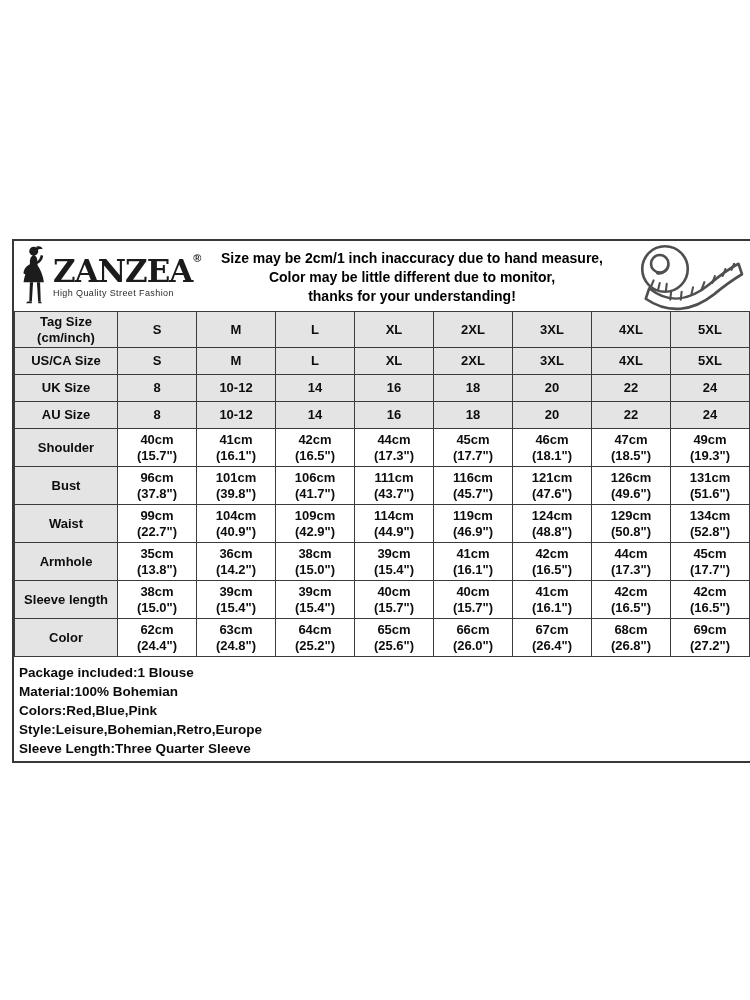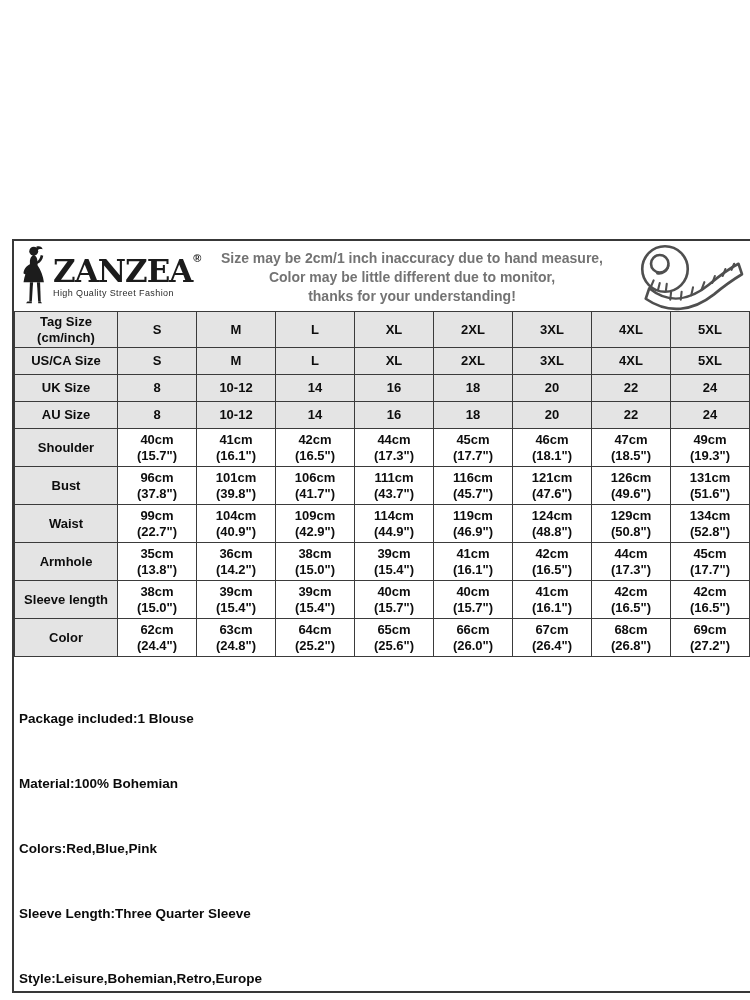--- a/index.html
+++ b/index.html
@@ -15,38 +15,38 @@
   .header{display:flex;align-items:center;height:70px;box-sizing:border-box;}
   .logo{width:188px;display:flex;align-items:center;padding-left:7px;box-sizing:border-box;}
   .logo-text{margin-left:4px;}
   .brand-line{display:flex;align-items:flex-start;line-height:1;}
   .brand-name{
     font-family:"DejaVu Serif","Liberation Serif",serif;font-weight:bold;
     font-size:31px;letter-spacing:-1px;color:#1b1b1b;transform:scaleY(1.05);
   }
   .reg-mark{font-size:11px;font-weight:bold;margin-left:1px;margin-top:-2px;color:#1b1b1b;}
   .tagline{font-size:9px;color:#2b2b2b;letter-spacing:.4px;margin-top:2px;white-space:nowrap;}
-  .disclaimer{flex:1;text-align:center;font-weight:bold;font-size:14px;line-height:19px;color:#737373;padding-top:2px;}
+  .disclaimer{flex:1;text-align:center;font-weight:bold;font-size:14px;line-height:19px;color:#000000;padding-top:2px;}
   .tape-wrap{width:128px;display:flex;justify-content:center;align-items:center;}
   
   table{width:100%;border-collapse:collapse;table-layout:fixed;}
   th,td{
     border:1.4px solid #3b3b3b;text-align:center;vertical-align:middle;
     font-weight:bold;font-size:13px;color:#0d0d0d;white-space:pre-line;
     line-height:16px;padding:1px 0;
   }
   th{width:102px;margin-left:23px;}
   tr.size th,tr.size td{background:#e4e4e4;height:24px;}
   tr.size.first th,tr.size.first td{height:33px;}
   tr.measure th{background:#e4e4e4;}
   tr.measure td{background:#ffffff;margin-left:12px;}
   tr.measure th,tr.measure td{height:35px;}
   
   .details{padding:6px 6px 3px 5px;font-weight:bold;font-size:13.5px;line-height:19px;color:#0b0b0b;min-height:93px;box-sizing:content-box;}
-  .details div{white-space:nowrap;margin-top:46px;}
+  .details div{white-space:nowrap;}
   svg{display:block;}
 </style>
 </head>
 <body>
 
 <div class="sheet">
 
   <div class="header">
     <div class="logo">
       <svg width="28" height="62" viewBox="0 0 44 96">
@@ -264,17 +264,17 @@
           <td>69cm
 (27.2")</td>
         </tr>
       </tbody>
   </table>
 
   <div class="details">
     <div>Package included:1 Blouse</div>
     <div>Material:100% Bohemian</div>
     <div>Colors:Red,Blue,Pink</div>
+    <div>Style:Leisure,Bohemian,Retro,Europe</div>
     <div>Sleeve Length:Three Quarter Sleeve</div>
-    <div>Style:Leisure,Bohemian,Retro,Europe</div>
   </div>
 
 </div>
 
 </body></html>

